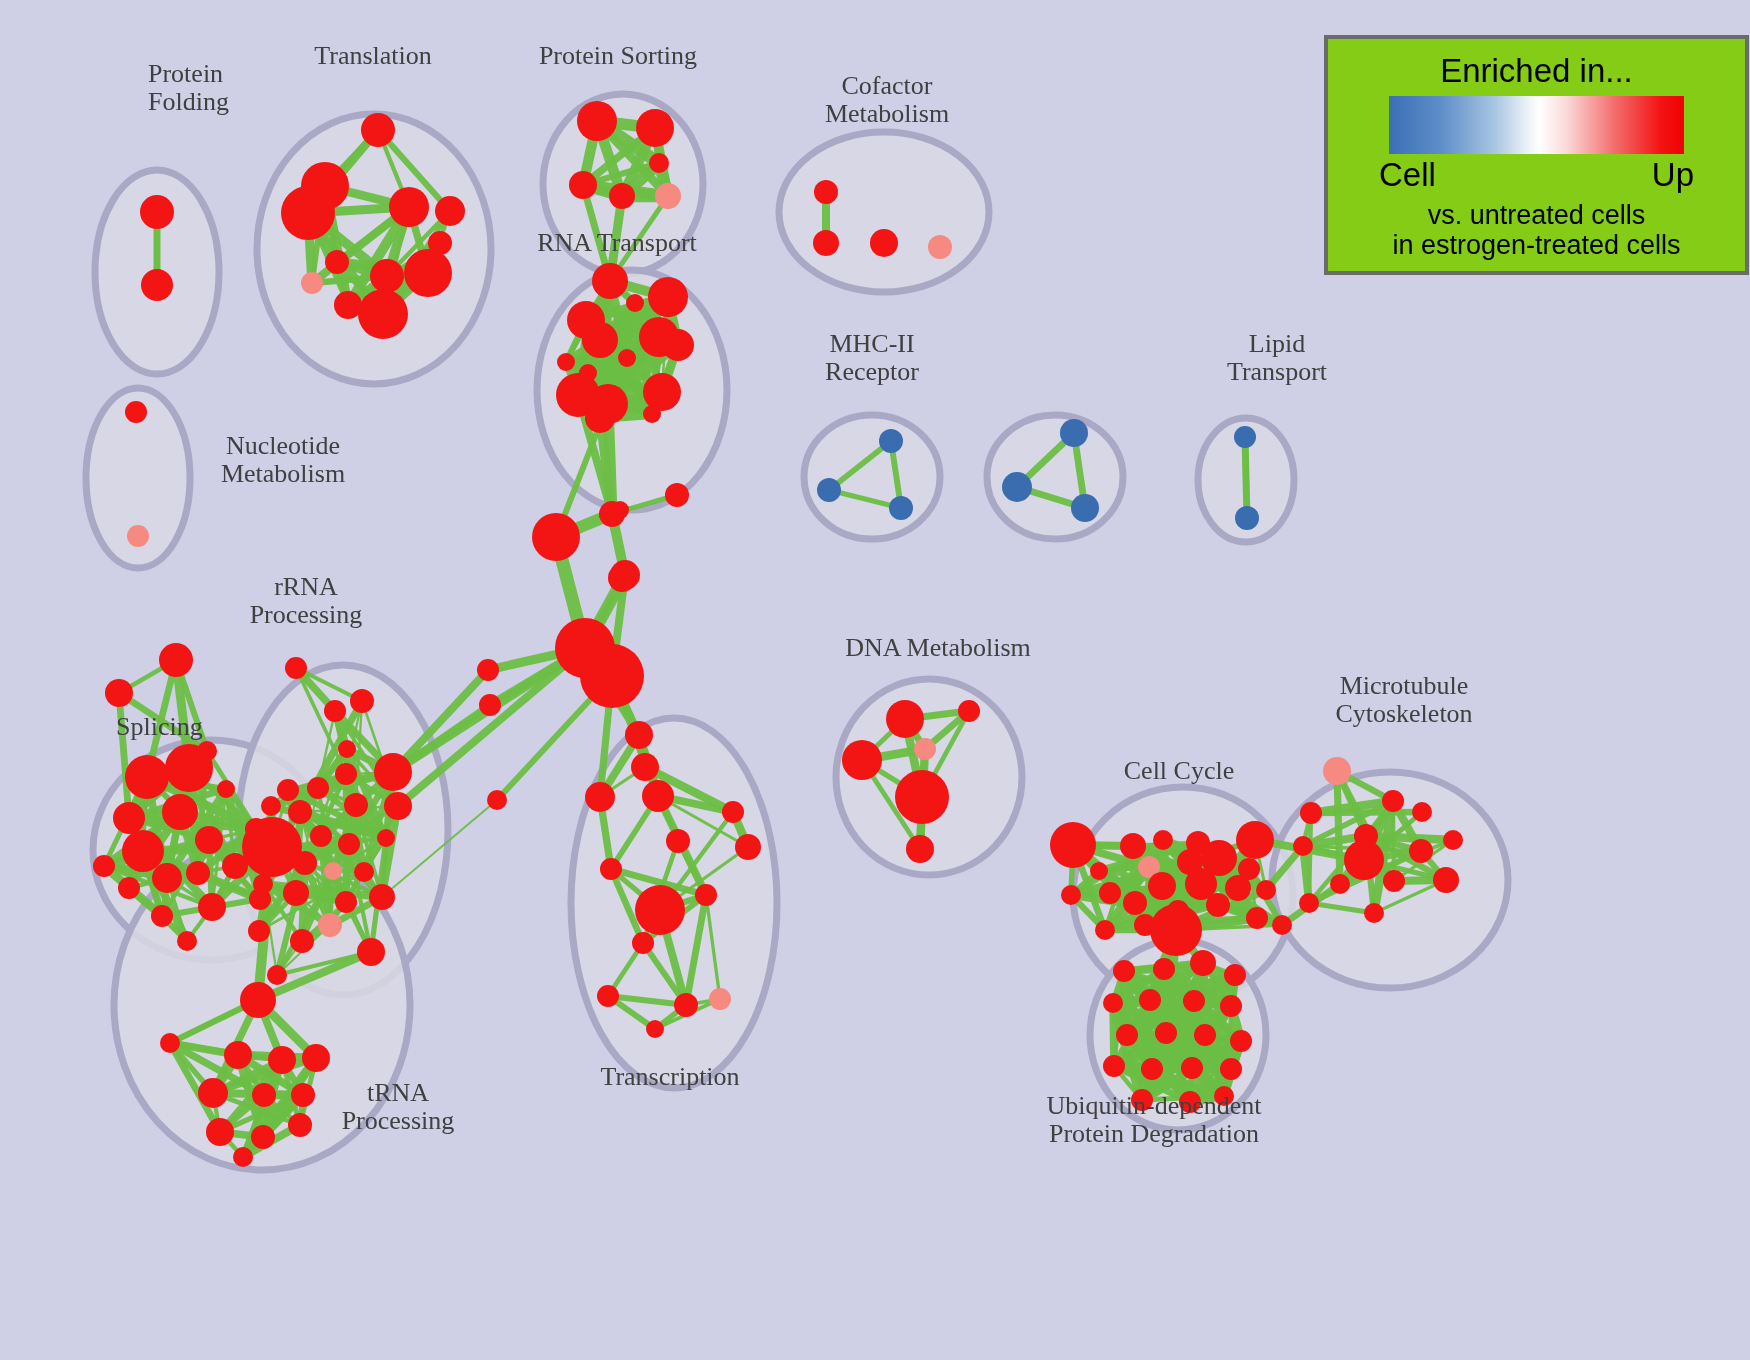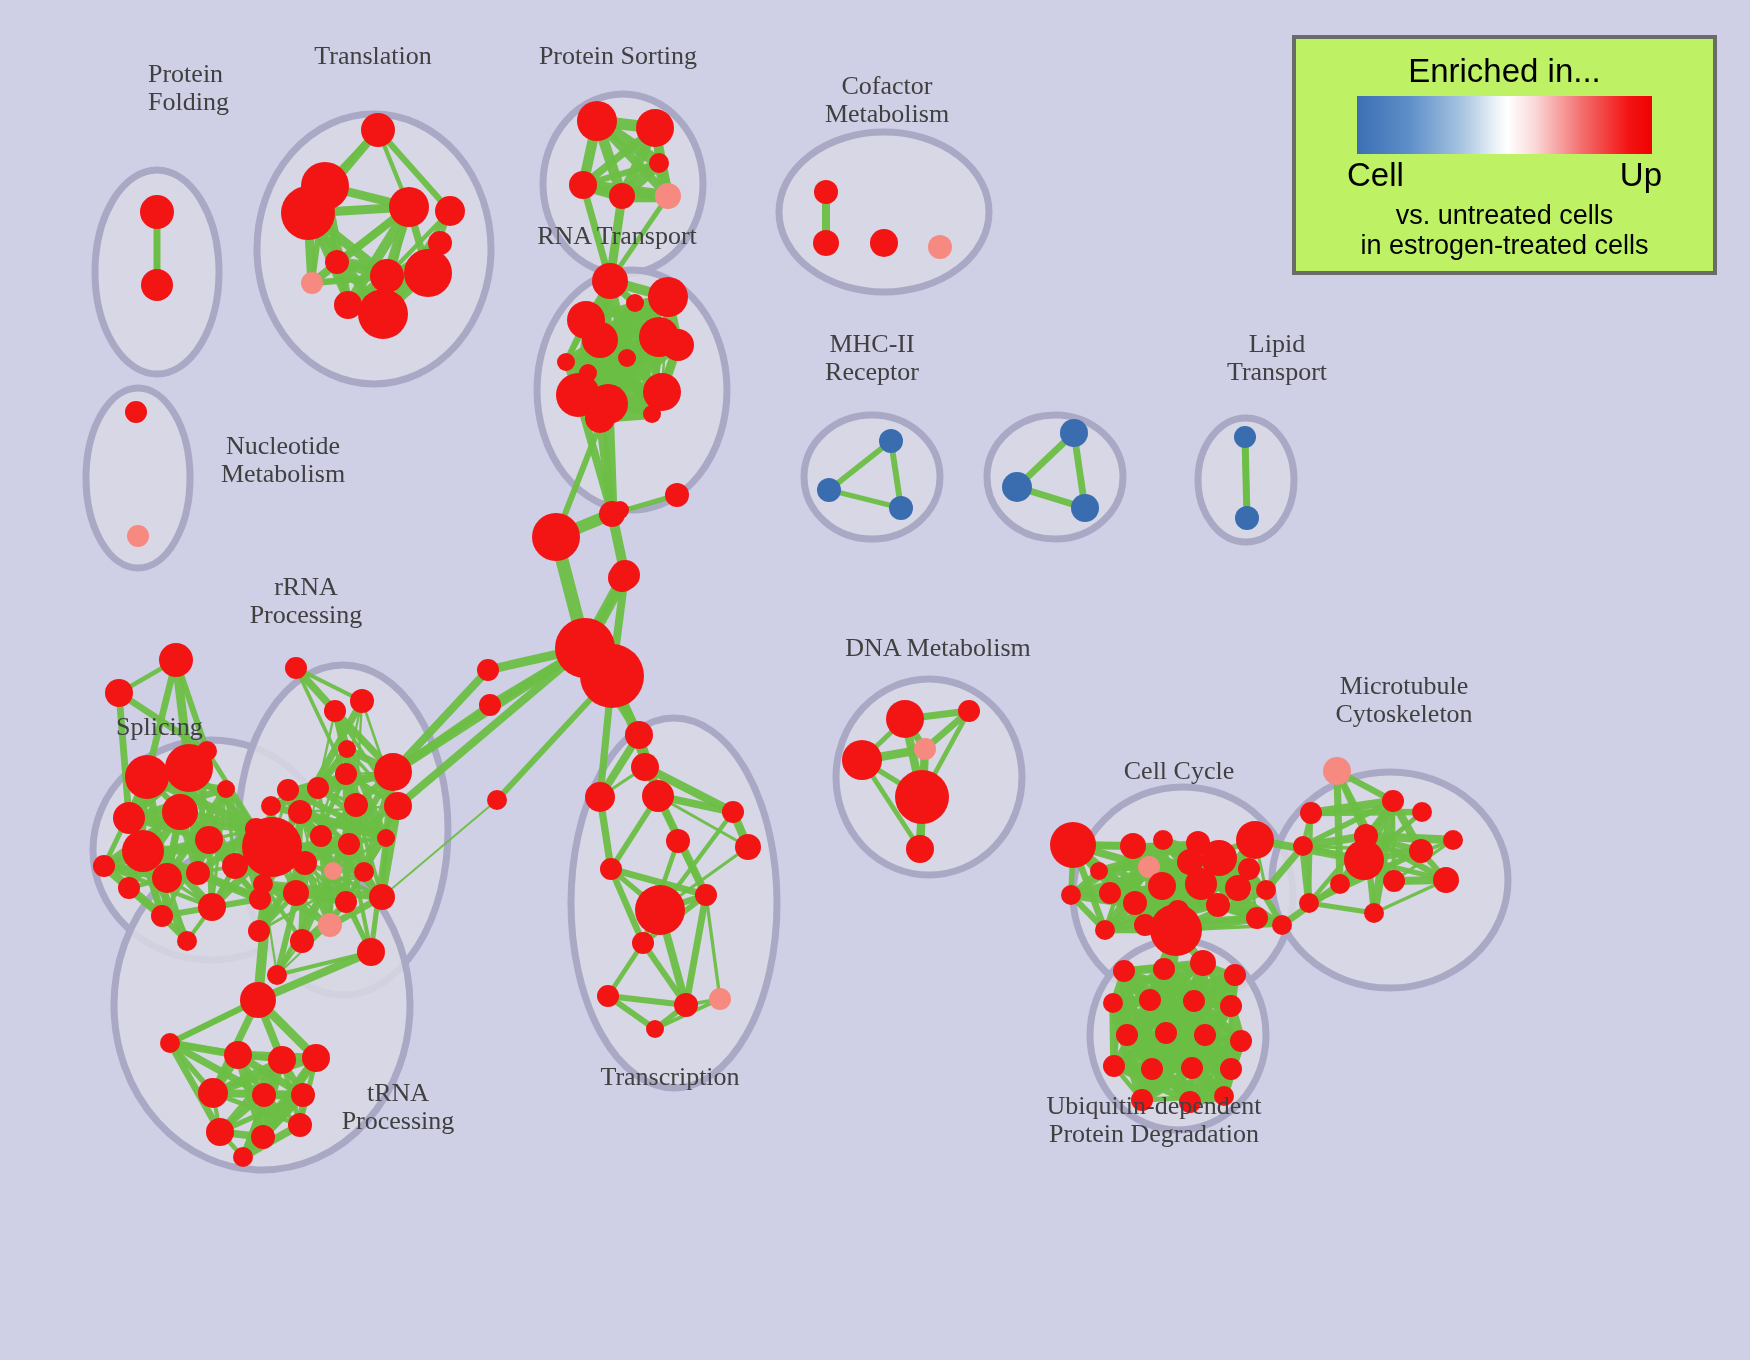--- a/index.html
+++ b/index.html
@@ -2,22 +2,22 @@
 <html><head>
 <meta charset="utf-8">
 <style>
   html,body{margin:0;padding:0;background:#fff;}
   body{font-family:"Liberation Sans", sans-serif;}
   #stage{position:relative;width:1750px;height:1360px;overflow:hidden;}
   #net{position:absolute;left:0;top:0;}
   .lbl{position:absolute;color:#404040;font-family:Liberation Serif, serif;
        font-size:26px;line-height:1.07;white-space:pre;font-weight:400;}
   .lbl.c{text-align:center;transform:translateX(-50%);}
-  #legend{position:absolute;border:4px solid #6b6b6b;background:#bef264;
-          box-sizing:border-box;text-align:center;}
+  #legend{position:absolute;border:4px solid #6b6b6b;background:#84cc16;
+          box-sizing:border-box;text-align:center;margin-left:32px;}
   #legend .title{font-size:33px;color:#000;margin-top:13px;}
   #bar{height:58px;margin:6px auto 2px auto;
        background:linear-gradient(to right,#3b6fb5 0%,#5f8fc9 18%,#a9c6e2 36%,#ecf2f7 47%,
                   #ffffff 51%,#fbdada 60%,#f37070 76%,#f31414 92%,#f00000 100%);}
   #lgrow{display:flex;justify-content:space-between;font-size:33px;padding:0 6px;}
   #lgsub{font-size:27px;line-height:1.12;margin-top:6px;}
 </style>
 </head>
 <body>
 
@@ -1017,21 +1017,21 @@
     </div>
     <div id="lgsub">
       <div>vs. untreated cells</div>
       <div>in estrogen-treated cells</div>
     </div>
   </div>
 <div class="lbl" style="left: 148px; top: 60px;">Protein
 Folding</div>
     <div class="lbl c" style="left: 373px; top: 42px;">Translation</div>
     <div class="lbl c" style="left: 618px; top: 42px;">Protein Sorting</div>
-    <div class="lbl c" style="left: 617px; top: 222px;">RNA Transport</div>
+    <div class="lbl c" style="left: 617px; top: 229px;">RNA Transport</div>
     <div class="lbl c" style="left: 887px; top: 72px;">Cofactor
 Metabolism</div>
     <div class="lbl c" style="left: 283px; top: 432px;">Nucleotide
 Metabolism</div>
     <div class="lbl c" style="left: 872px; top: 330px;">MHC-II
 Receptor</div>
     <div class="lbl c" style="left: 1245px; top: 330px; margin-left: 32px;">Lipid
 Transport</div>
     <div class="lbl" style="left: 116px; top: 713px;">Splicing</div>
     <div class="lbl c" style="left: 306px; top: 573px;">rRNA

